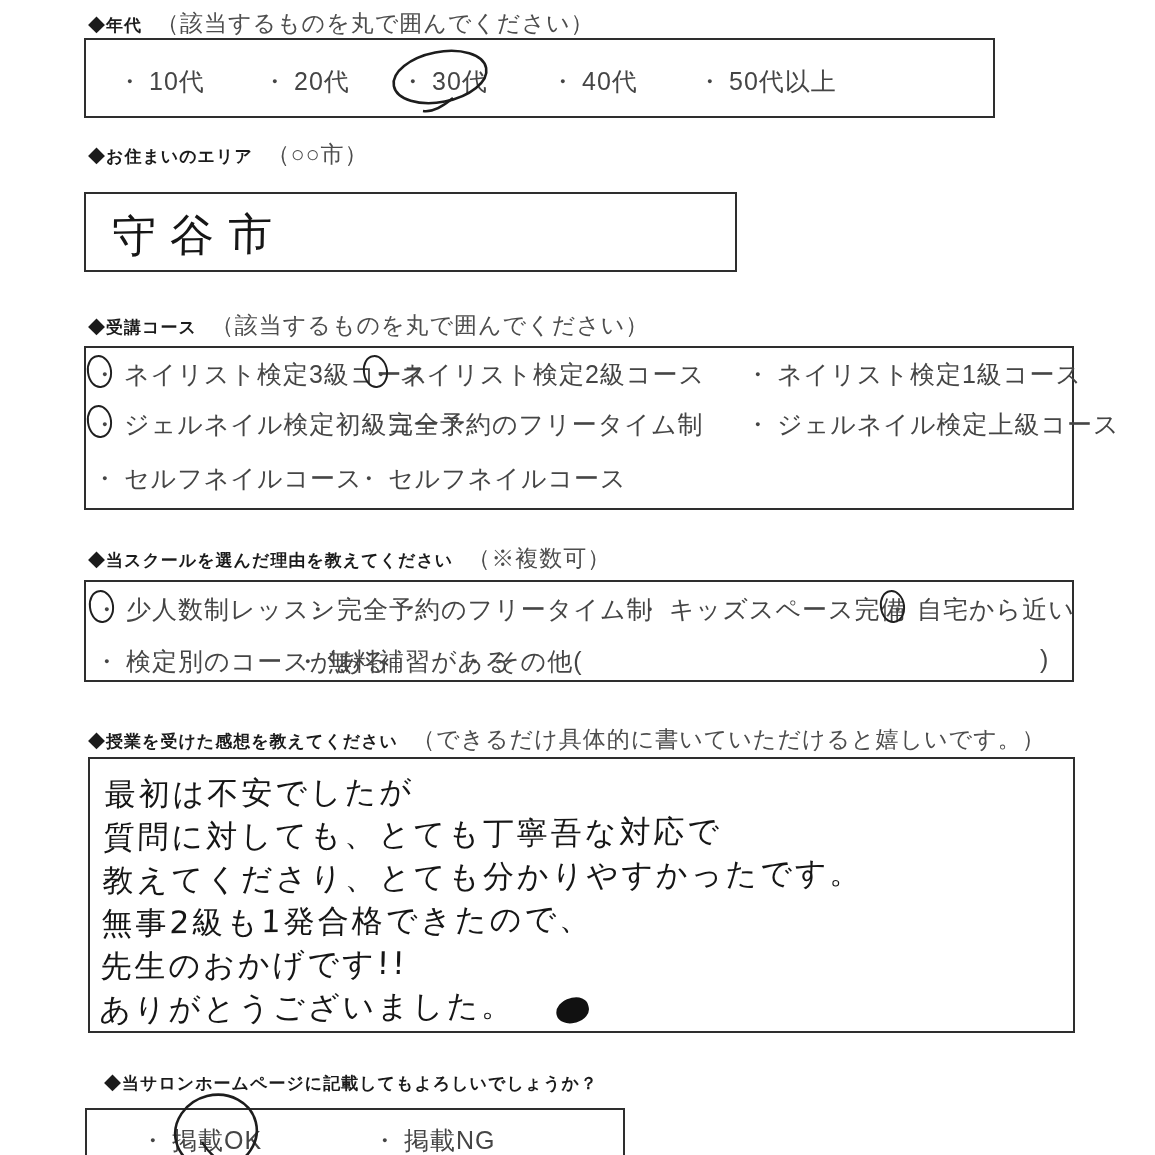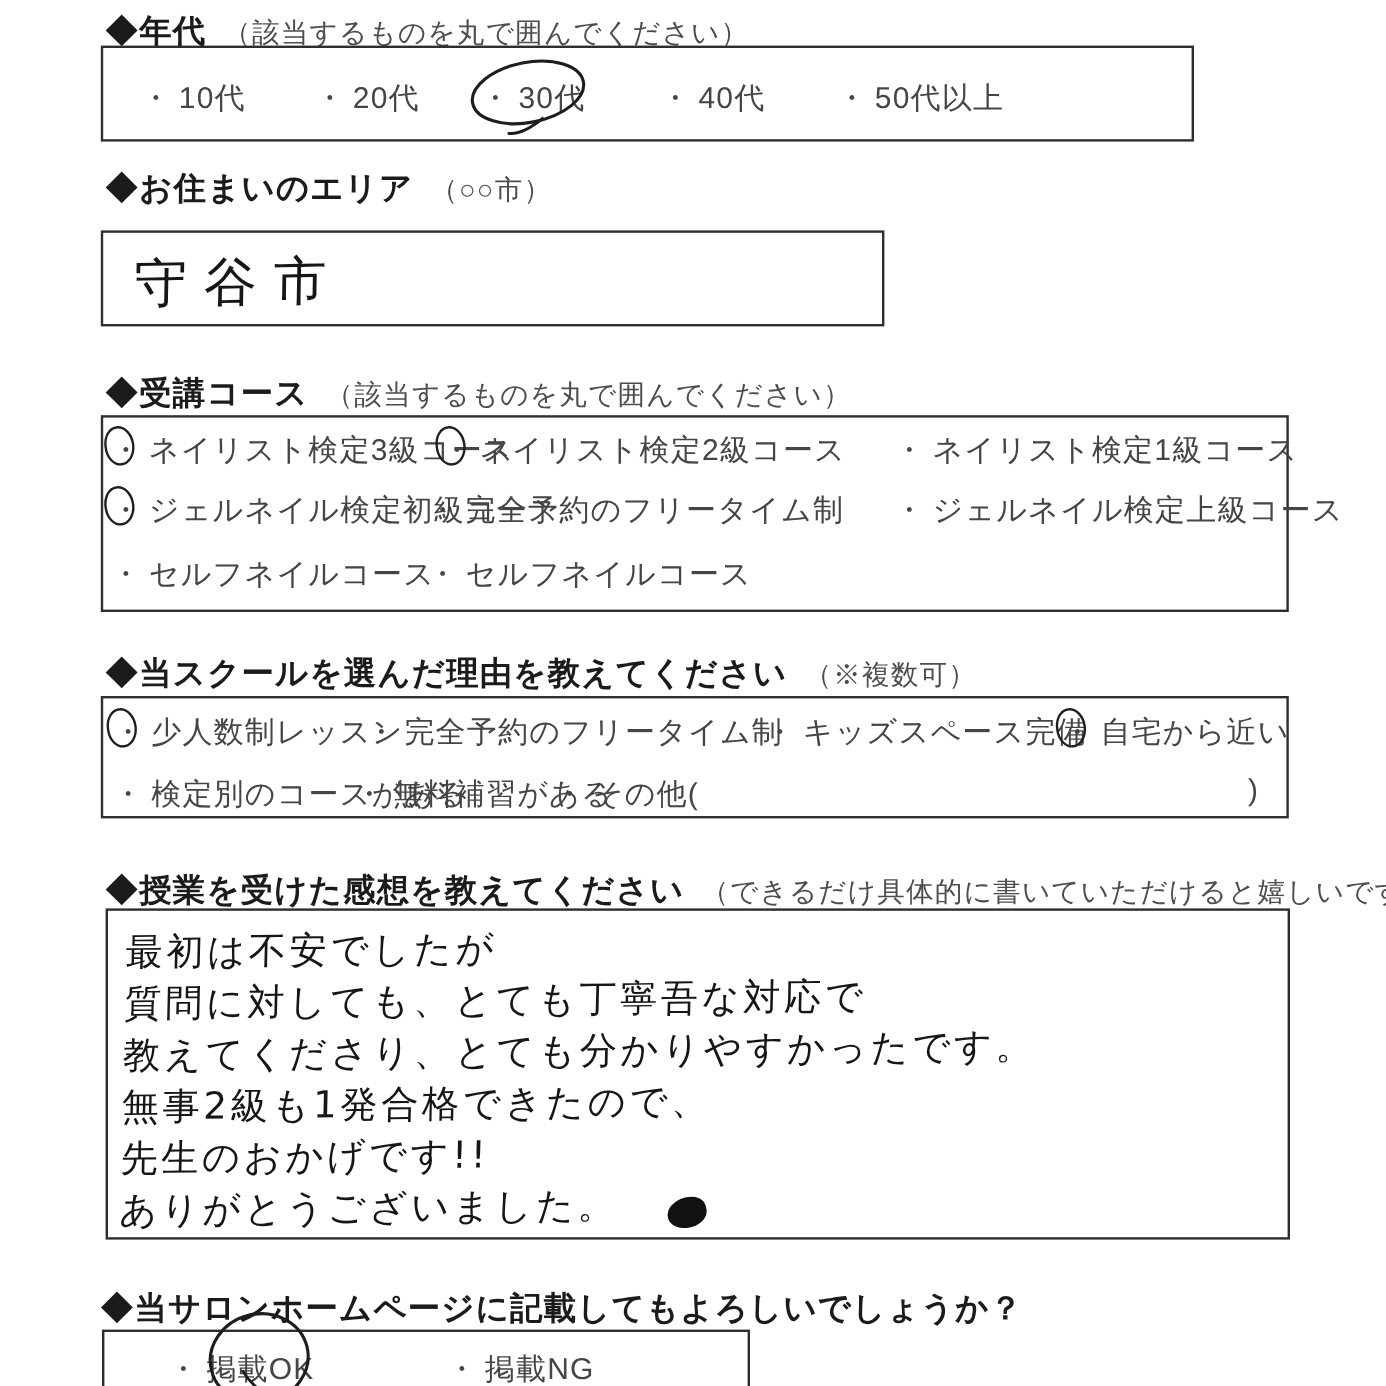--- a/index.html
+++ b/index.html
@@ -1,21 +1,21 @@
 <!DOCTYPE html>
 <html><head>
 <meta charset="utf-8">
 <style>
   html,body{margin:0;padding:0;background:#ffffff;}
   .page{
     position:relative;width:1155px;height:1155px;background:#ffffff;overflow:hidden;
     font-family:"Liberation Sans",sans-serif;color:#3e3e3e;
   }
   .sec-header{position:absolute;white-space:nowrap;}
-  .sec-title{font-weight:700;font-size:27px;color:#1b1b1b;letter-spacing:1px;text-align:center;}
+  .sec-title{font-weight:700;font-size:17px;color:#1b1b1b;letter-spacing:1px;text-align:center;}
   .sec-hint{font-size:23px;color:#4d4d4d;margin-left:14px;letter-spacing:1px;}
   .box{position:absolute;border:2.5px solid #2e2e2e;background:transparent;box-sizing:border-box;}
   .opt{position:absolute;display:flex;align-items:center;font-size:25px;color:#454545;letter-spacing:1px;white-space:nowrap;}
   .bullet{display:inline-block;margin-right:6px;color:#454545;}
   .bullet-wrap{position:relative;display:inline-block;}
   .bullet-circle{
     position:absolute;left:-5px;top:-3px;width:21px;height:29px;
     border:2.3px solid #1f1f1f;border-radius:48% 52% 50% 50%;
     transform:rotate(-7deg);pointer-events:none;
   }
@@ -144,21 +144,21 @@
   <div class="hand hand-lines" style="left:102px;top:769px;">
     <div>最初は不安でしたが</div>
     <div>質問に対しても、とても丁寧吾な対応で</div>
     <div>教えてくださり、とても分かりやすかったです。</div>
     <div>無事2級も1発合格できたので、</div>
     <div>先生のおかげです!!</div>
     <div>ありがとうございました。</div>
   </div>
   <span class="ink-blob" style="left:556px;top:998px;"></span>
 
-  <div class="sec-header" style="left:84px;top:1072px;">
+  <div class="sec-header" style="left:104px;top:1072px;">
     <span class="sec-title">◆当サロンホームページに記載してもよろしいでしょうか？</span>
   </div>
   <div class="box" style="left:85px;top:1108px;width:540px;height:60px;"></div>
   <div class="opt" style="left:140px;top:1124px;">
     <span class="bullet">・</span>
     <span>掲載OK</span>
   </div>
   <svg class="mark-svg" style="left:166px;top:1090px;" width="106" height="80" viewBox="0 0 106 80">
     <ellipse cx="50" cy="42" rx="41" ry="37" fill="none" stroke="#1d1d1d" stroke-width="2.6" transform="rotate(-14 50 42)"></ellipse>
     <path d="M62 76 Q44 66 36 52" fill="none" stroke="#1d1d1d" stroke-width="2.4"></path>

